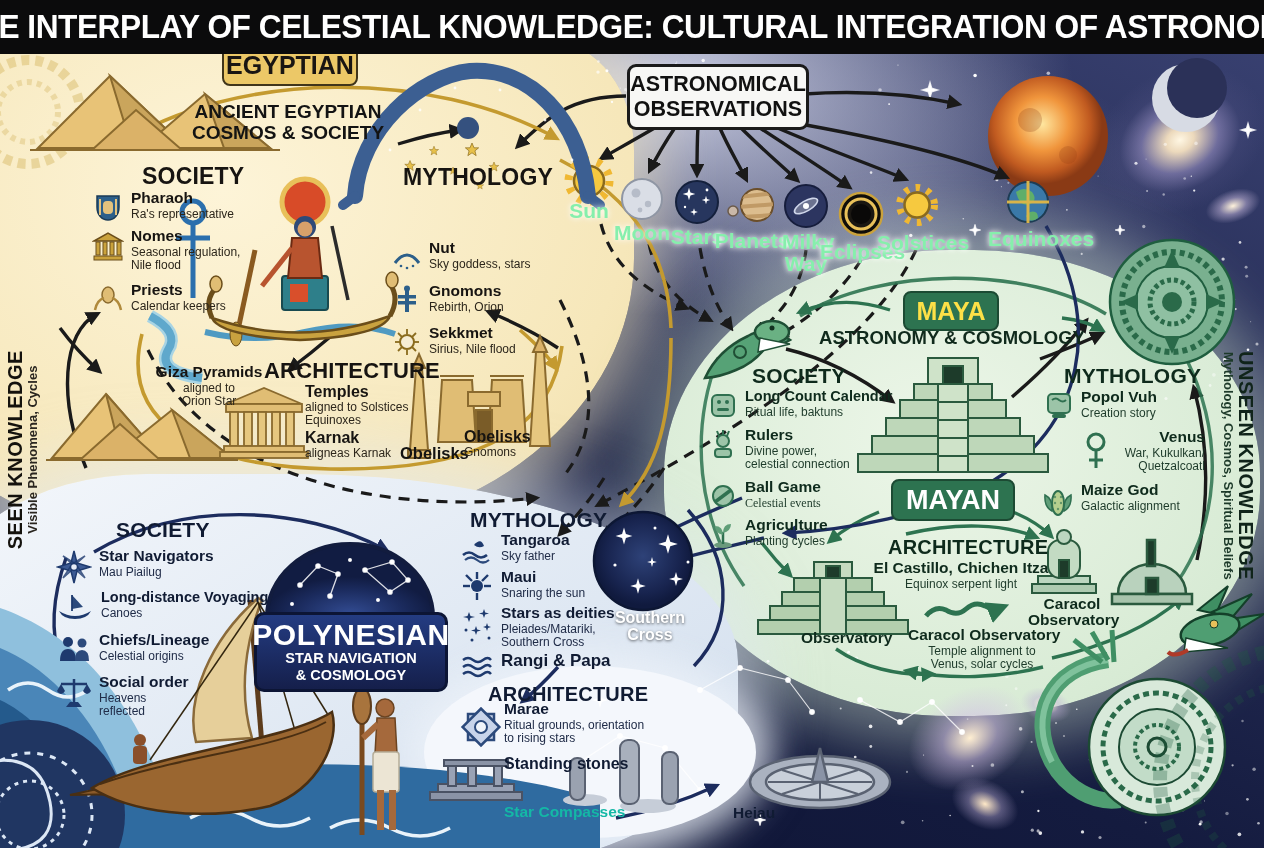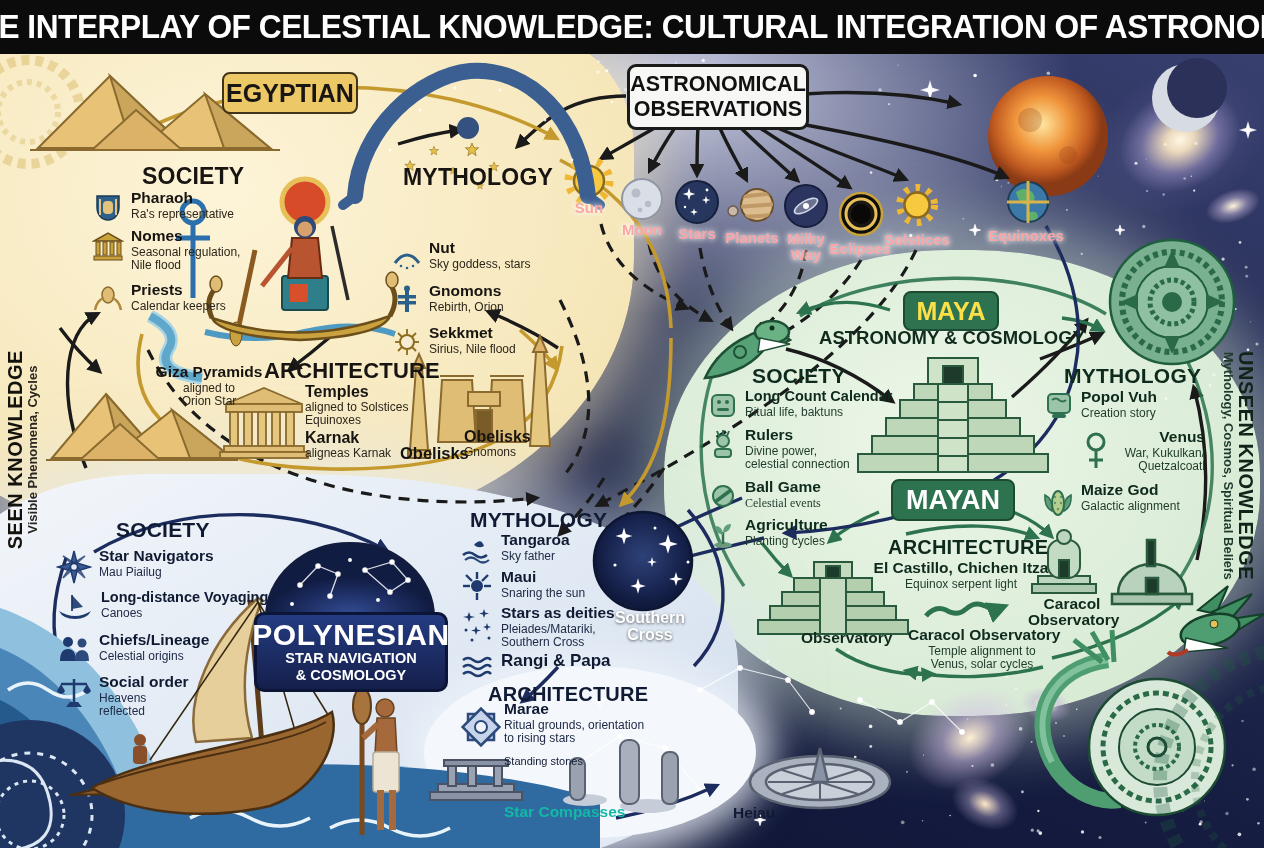--- a/index.html
+++ b/index.html
@@ -38,35 +38,35 @@
   .pol .tt,.pol.hdr{color:#101b33;} .pol .dd{color:#202c48;}
   .ctr{text-align:center;}
   
   #titlebar{position:absolute;left:0;top:0;width:1264px;height:54px;background:#0b0b0c;
     z-index:4;display:flex;align-items:center;justify-content:center;}
   #titlebar span{color:#fff;font-weight:bold;font-size:33px;letter-spacing:-.5px;
     transform:scaleX(.96);white-space:nowrap;}
   
   .badge{position:absolute;z-index:3;display:flex;flex-direction:column;align-items:center;
     justify-content:center;font-weight:bold;border-radius:8px;}
-  #badge-egy{left:222px;top:72px;width:132px;height:38px;background:#ecc867;
+  #badge-egy{left:222px;top:44px;width:132px;height:38px;background:#ecc867;
     border:2.5px solid #40351a;color:#191512;font-size:25px;}
   #badge-maya{left:903px;top:291px;width:92px;height:36px;background:#2d7350;
     border:2px solid #1c4a33;color:#fde047;font-size:25px;}
   #badge-mayan{left:891px;top:479px;width:120px;height:38px;background:#2d7350;
     border:2px solid #1c4a33;color:#fff;font-size:27px;}
   #badge-poly{left:254px;top:612px;width:188px;height:74px;background:linear-gradient(#243c82,#151f4b);
     border:3px solid #0c1535;border-radius:10px;color:#fff;}
   #badge-poly .b1{font-size:30px;line-height:1;letter-spacing:.5px;}
   #badge-poly .b2{font-size:14.5px;line-height:1.15;}
   #obs-box{left:627px;top:64px;width:176px;height:60px;background:#f7f7f5;
     border:3px solid #1a1a1a;border-radius:9px;color:#111;font-size:21.5px;line-height:1.15;
     text-align:center;}
   
-  .obslab{position:absolute;z-index:3;font-weight:bold;font-size:15px;color:#fca5a5;
+  .obslab{position:absolute;z-index:3;font-weight:bold;font-size:21px;color:#86efac;
     text-align:center;white-space:nowrap;text-shadow:0 0 5px rgba(255,255,255,.85),0 0 9px rgba(255,255,255,.6);}
   
   .vlab{position:absolute;z-index:4;text-align:center;}
   .vlab .vt{font-weight:bold;font-size:20px;color:#14120d;letter-spacing:.5px;line-height:1.05;}
   .vlab .vs{font-size:13px;font-weight:bold;color:#2a2620;line-height:1.1;}
   #vlab-left{left:-108px;top:432px;width:262px;transform:rotate(-90deg);}
   #vlab-right{left:1092px;top:448px;width:292px;transform:rotate(90deg);}
   #vlab-right .vt{color:#10241a;} #vlab-right .vs{color:#1d3a2a;}
   
   .gal{position:absolute;z-index:1;border-radius:50%;}
@@ -747,20 +747,21 @@
   <div class="obslab" style="left:657px;top:225px;width:80px;">Stars</div>
   <div class="obslab" style="left:712px;top:229px;width:80px;">Planets</div>
   <div class="obslab" style="left:782px;top:231px;width:48px;white-space:normal;line-height:1.05;">Milky Way</div>
   <div class="obslab" style="left:820px;top:240px;width:80px;">Eclipses</div>
   <div class="obslab" style="left:877px;top:231px;width:80px;">Solstices</div>
   <div class="obslab" style="left:988px;top:227px;width:59px;">Equinoxes</div>
 
   <div id="badge-egy" class="badge">
     <span>EGYPTIAN</span>
   </div>
+  <div class="tb ctr" style="left:168px;top:101px;width:240px;font-size:19px;font-weight:bold;line-height:1.12;">ANCIENT EGYPTIAN COSMOS &amp; SOCIETY</div>
   <div class="tb hdr egy" style="left:142px;top:163px;font-size:23px;">SOCIETY</div>
 
   <div class="item egy" style="left:92px;top:190px;">
     <span class="ic"><svg width="32" height="34" viewBox="0 0 32 34">
           <path d="M5,5 h22 v11 c0,8 -5,13 -11,13 s-11,-5 -11,-13 z" fill="#2c5f8a" stroke="#1a3a56" stroke-width="1.5"></path>
           <rect x="11" y="10" width="10" height="13" rx="4" fill="#e3c27d"></rect>
           <line x1="8" y1="8" x2="8" y2="24" stroke="#e3c27d" stroke-width="2"></line>
           <line x1="24" y1="8" x2="24" y2="24" stroke="#e3c27d" stroke-width="2"></line>
         </svg></span>
     <span class="txt">
@@ -1087,17 +1088,17 @@
       </span>
   </div>
 
   <div class="tb ctr" style="left:605px;top:610px;width:90px;font-size:16px;font-weight:bold;color:#fff;line-height:1.05;text-shadow:0 1px 3px rgba(0,0,0,.6);">Southern Cross</div>
 
   <div class="tb hdr pol" style="left:488px;top:683px;font-size:20px;">ARCHITECTURE</div>
   <div class="tb pol" style="left:504px;top:701px;">
     <span class="tt">Marae</span>
     <span class="dd" style="width:152px;">Ritual grounds, orientation to rising stars</span>
   </div>
-  <div class="tb pol" style="left:504px;top:755px;font-size:11px;font-weight:normal;color:#101b33;">Standing stones</div>
+  <div class="tb pol" style="left:504px;top:755px;font-size:16px;font-weight:bold;color:#101b33;">Standing stones</div>
   <div class="tb pol" style="left:504px;top:803px;font-size:15.5px;font-weight:bold;color:#14b8a6;">Star Compasses</div>
   <div class="tb pol" style="left:733px;top:804px;font-size:15.5px;font-weight:bold;color:#101b33;">Heiau</div>
 
 </div>
 
 </body></html>

